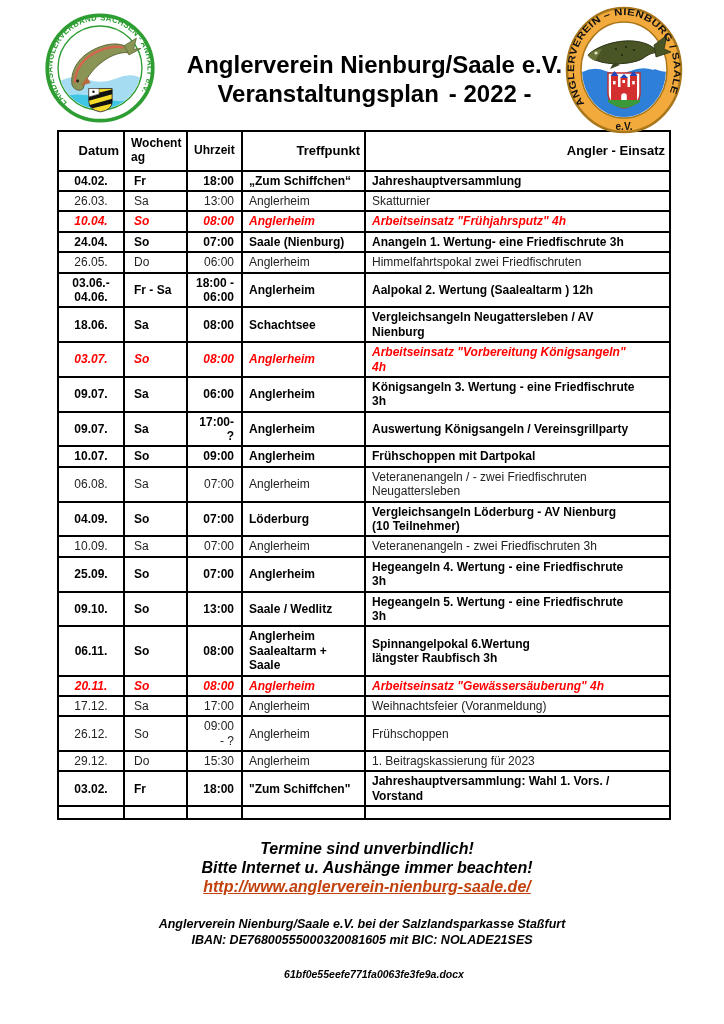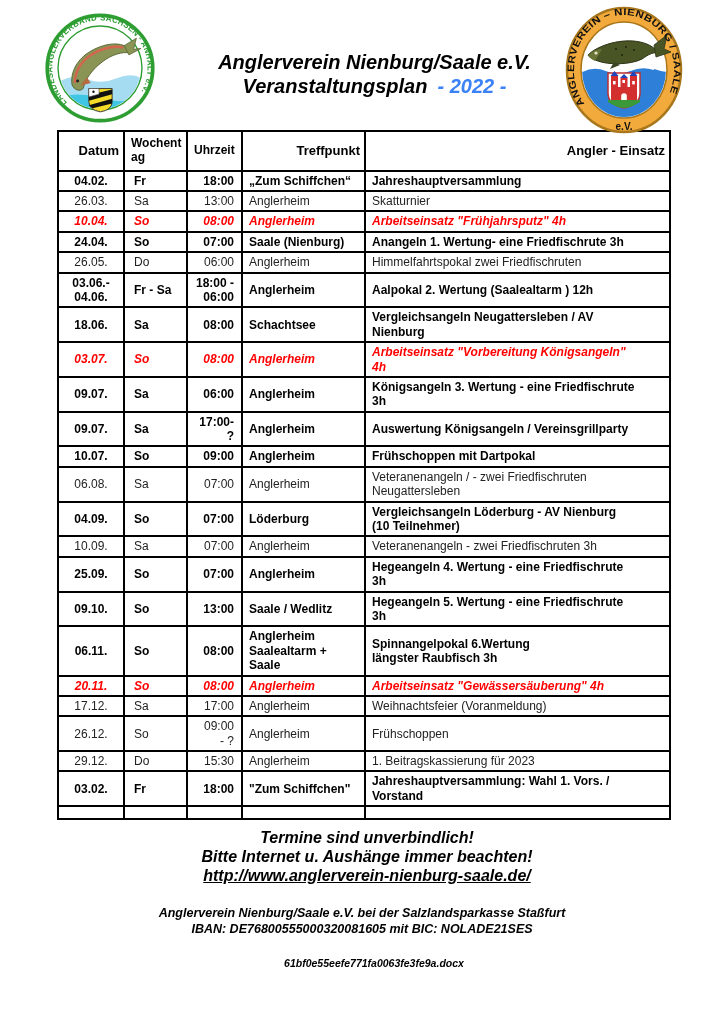--- a/index.html
+++ b/index.html
@@ -7,45 +7,45 @@
   body {
     width:724px; height:1024px; background:#ffffff; color:#000;
     font-family:"Liberation Sans","DejaVu Sans",sans-serif;
     overflow:hidden;
   }
   .header { position:relative; height:130px; }
   .logo-left  { position:absolute; left:44px; top:12px; }
   .logo-right { position:absolute; right:40px; top:5px; }
   .title-block {
     position:absolute; left:160px; right:135px; top:50px;
-    text-align:center; font-weight:bold; font-size:20px; line-height:1.22;font-style:italic;
+    text-align:center; font-weight:bold; font-size:24px; line-height:1.22;
   }
-  .title-year { color:#3b82f6; margin-left:10px; }
+  .title-year { color:#000000; margin-left:10px; }
 
   table.schedule { border-collapse:collapse; margin-left:57px; width:612px; table-layout:fixed; }
   .schedule th, .schedule td {
     border:2px solid #000; padding:2px 5px;
     font-size:12px; line-height:1.2; white-space:pre-line; vertical-align:middle;
   }
   .schedule th { font-size:13px; padding:5px 4px; text-align:right; font-weight:bold; }
   .schedule th.col-wochentag, .schedule th.col-uhrzeit {
     text-align:left; word-break:break-all; font-size:12px; line-height:1.15; padding:5px 3px 5px 6px;
   }
   td.col-datum { text-align:center; }
   td.col-wochentag { text-align:left; padding-left:9px; }
   td.col-uhrzeit { text-align:right; padding-right:7px; }
   td.col-treffpunkt, td.col-einsatz { text-align:left; padding-left:6px; }
   tr.row-bold td { font-weight:bold; }
   tr.row-normal td { color:#222; }
   tr.row-red td { color:#FF0000; font-weight:bold; font-style:italic; }
   tr.row-empty td { height:13px; padding:1px; }
   .seg-bold { font-weight:normal; }
 
-  .notices { margin-top:9px; text-align:center; font-weight:bold; font-style:italic; font-size:16px; line-height:1.17;padding-left:10px; }
-  .notices a { color:#000000; text-decoration:underline; cursor:pointer; }
+  .notices { margin-top:20px; text-align:center; font-weight:bold; font-style:italic; font-size:16px; line-height:1.17;padding-left:10px; }
+  .notices a { color:#c2410c; text-decoration:underline; cursor:pointer; }
   .bank { margin-top:21px; text-align:center; font-weight:bold; font-style:italic; font-size:12.5px; line-height:1.25; }
   .filename { margin-top:19px; text-align:center; font-weight:bold; font-style:italic; font-size:10.5px;margin-left:24px; }
   svg text { font-family:"Liberation Sans","DejaVu Sans",sans-serif; }
 </style>
 </head>
 <body>
 
 <div class="header">
 
   <svg class="logo-left" width="112" height="112" viewBox="0 0 120 120" aria-hidden="true">

